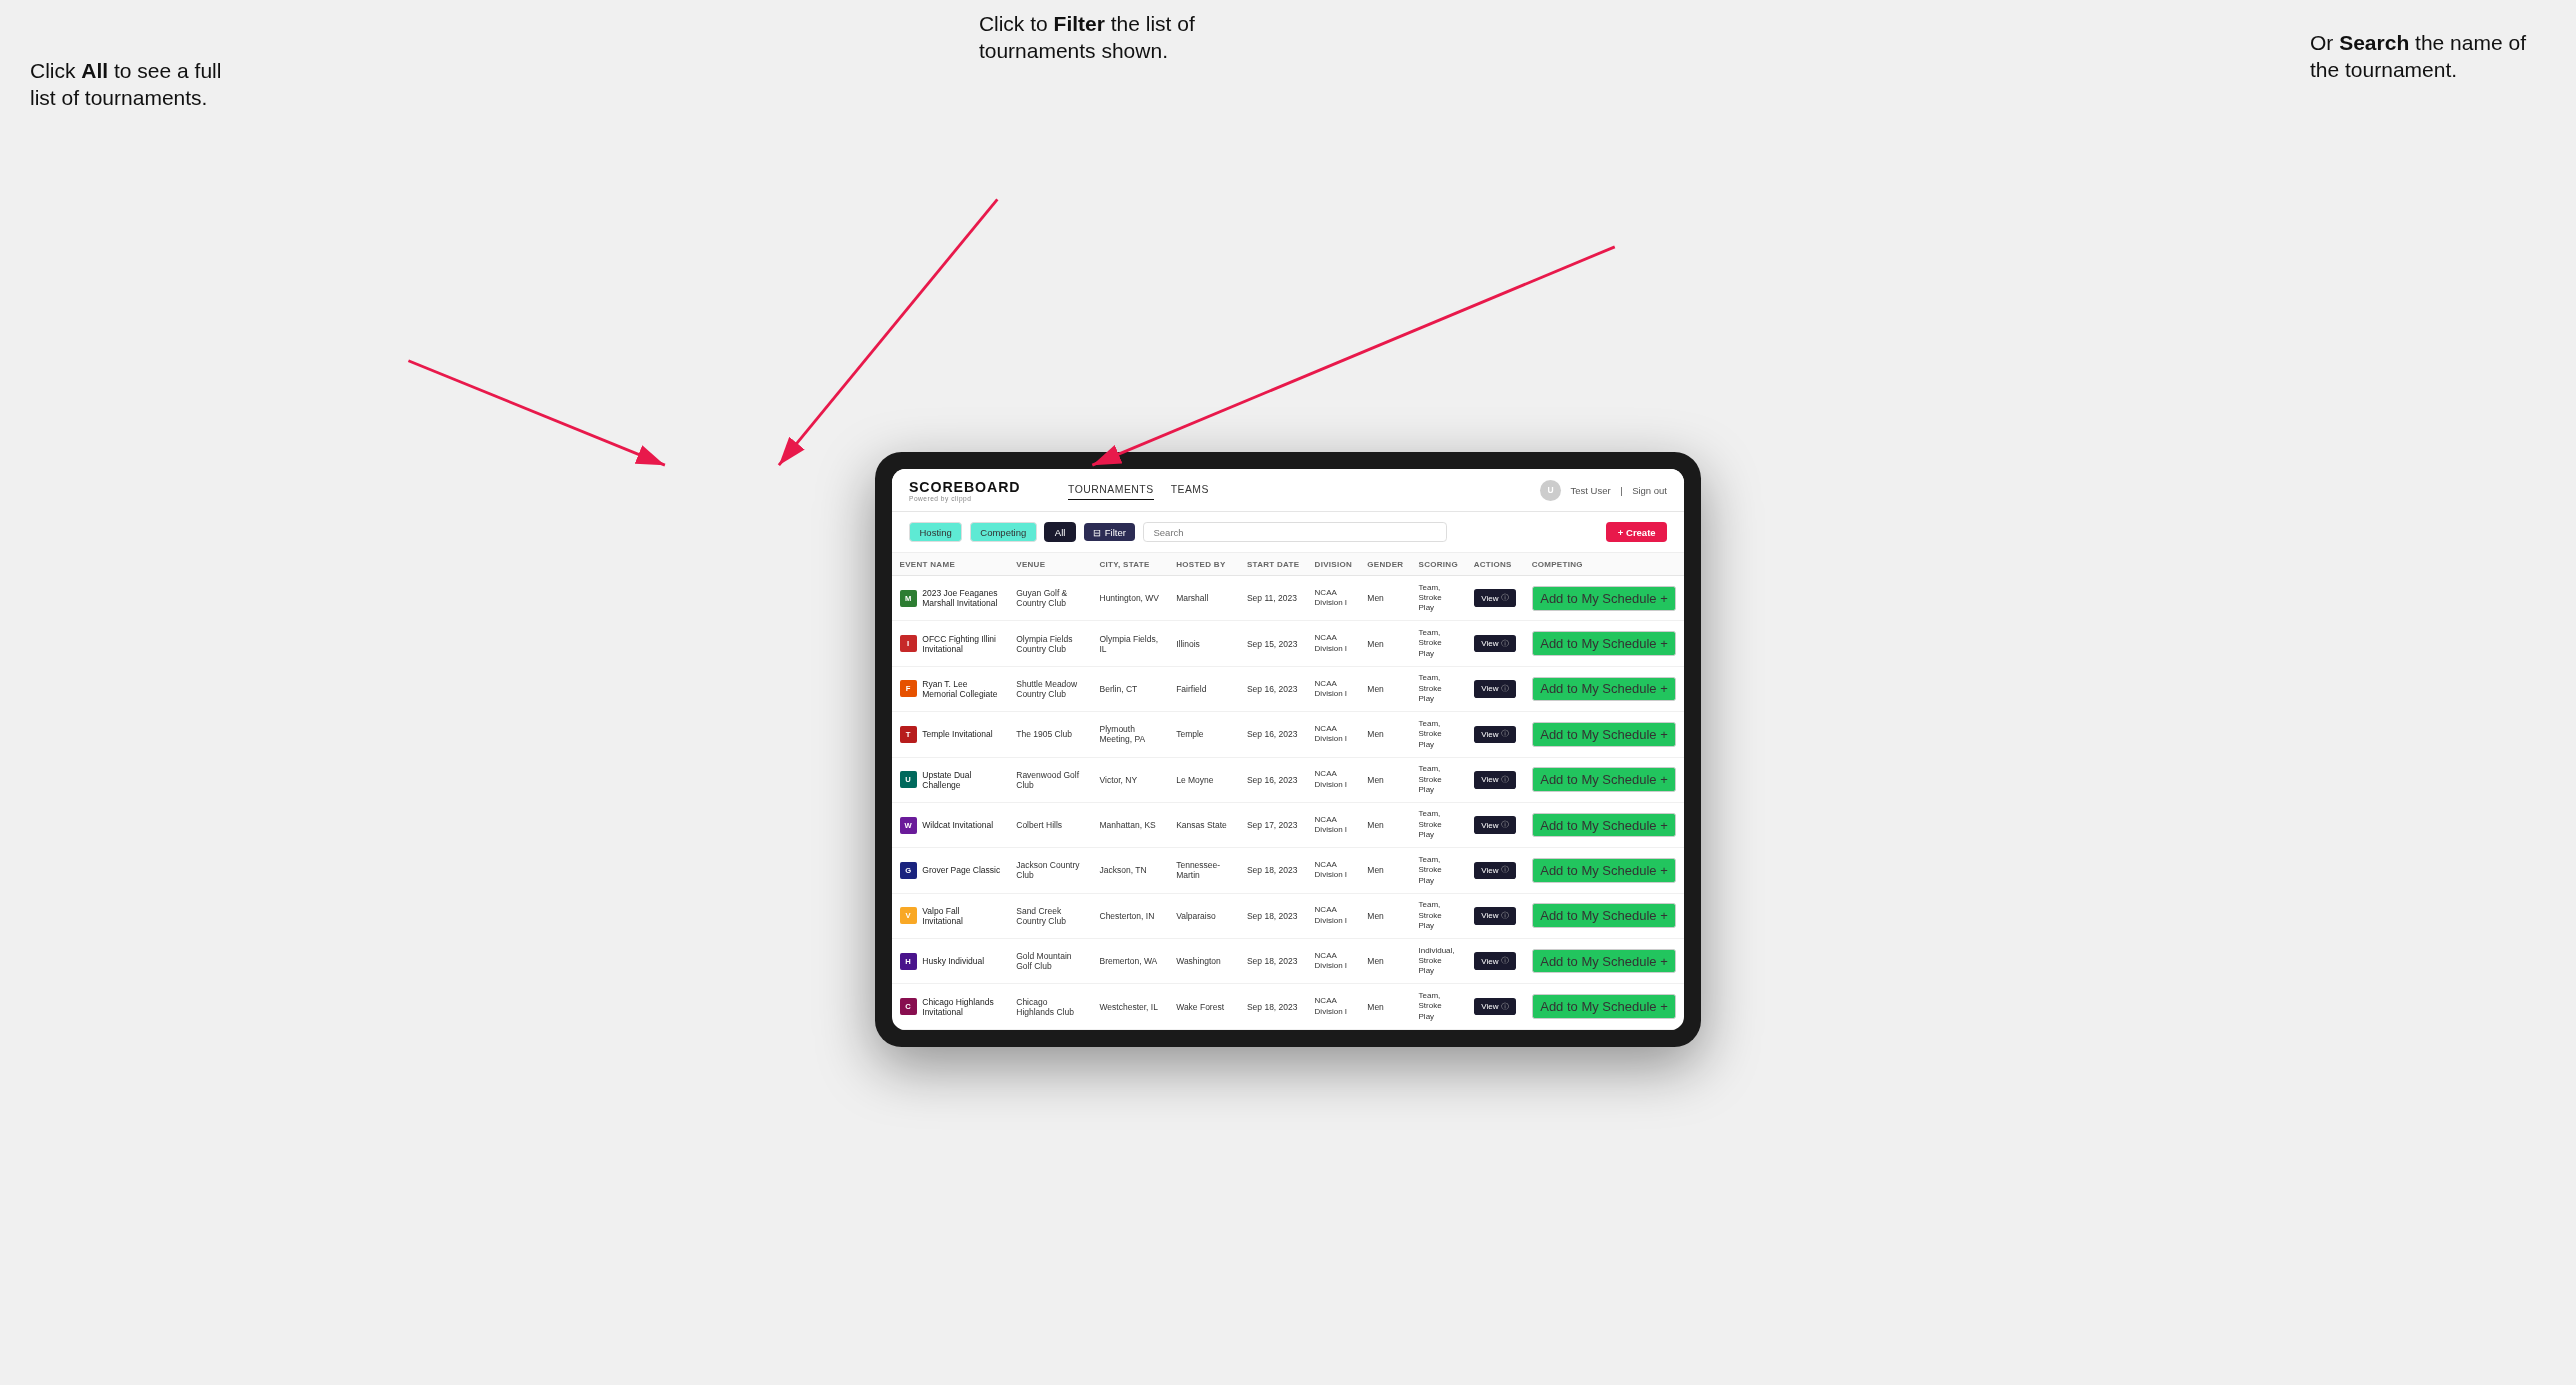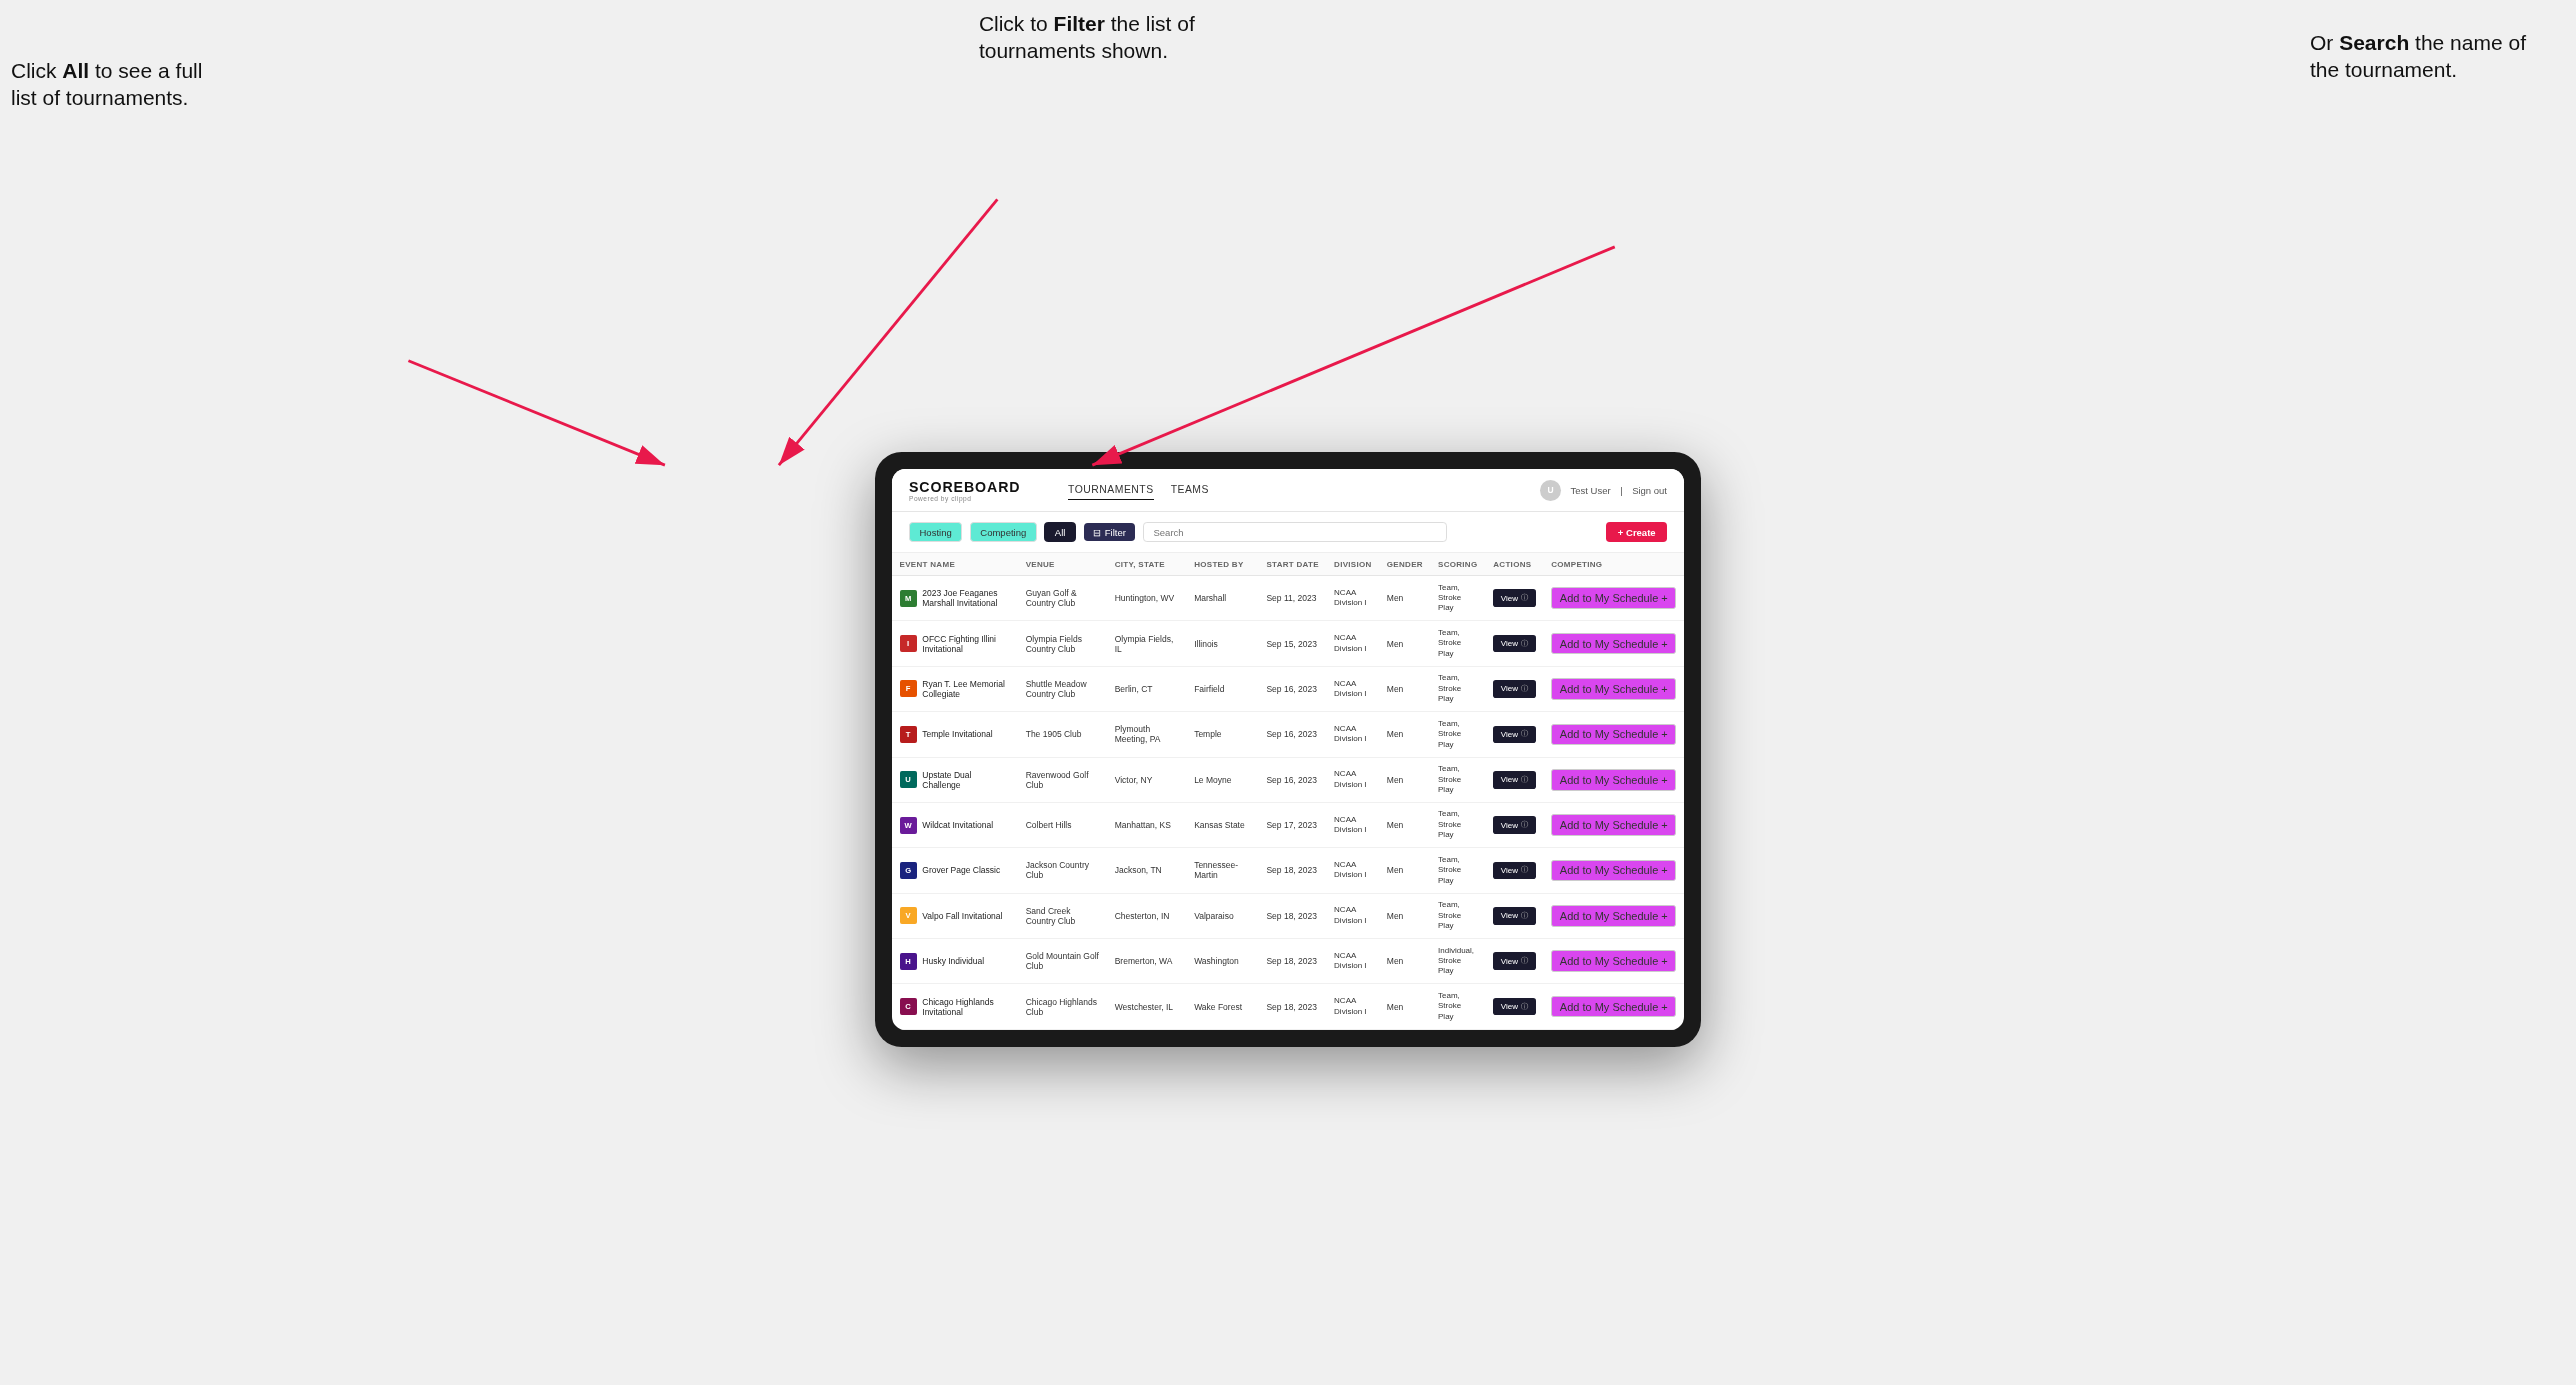--- a/index.html
+++ b/index.html
@@ -16,21 +16,21 @@
 
     
     .annotation {
       position: absolute;
       font-size: 21px;
       line-height: 1.3;
       color: #111;
       font-weight: 400;
     }
     .annotation b { font-weight: 800; }
-    .annotation-top-left { top: 57px; left: 11px; width: 209px; }
+    .annotation-top-left { top: 57px; left: 30px; width: 209px; }
     .annotation-top-center { top: 9.5px; left: 38%; width: 361px; text-align: left; }
     .annotation-top-right { top: 28.5px; right: 19px; width: 247px; text-align: left; }
 
     
     .arrows-overlay {
       position: absolute;
       top: 0; left: 0;
       width: 100%; height: 100%;
       pointer-events: none;
     }
@@ -215,26 +215,26 @@
       border-radius: 2.8px;
       padding: 3.8px 7.6px;
       font-size: 8px;
       cursor: pointer;
       display: flex;
       align-items: center;
       gap: 2.8px;
       white-space: nowrap;
     }
     .add-schedule-btn {
-      background: #d946ef;
+      background: #22c55e;
       color: #333;
       border: 0.9px solid #ccc;
       border-radius: 2.8px;
       padding: 3.8px 7.6px;
-      font-size: 11px;
+      font-size: 13px;
       cursor: pointer;
       white-space: nowrap;
       display: flex;
       align-items: center;
       gap: 2.8px;
     }
     .info-icon {
       font-size: 7.6px;
       color: #aaa;
     }

